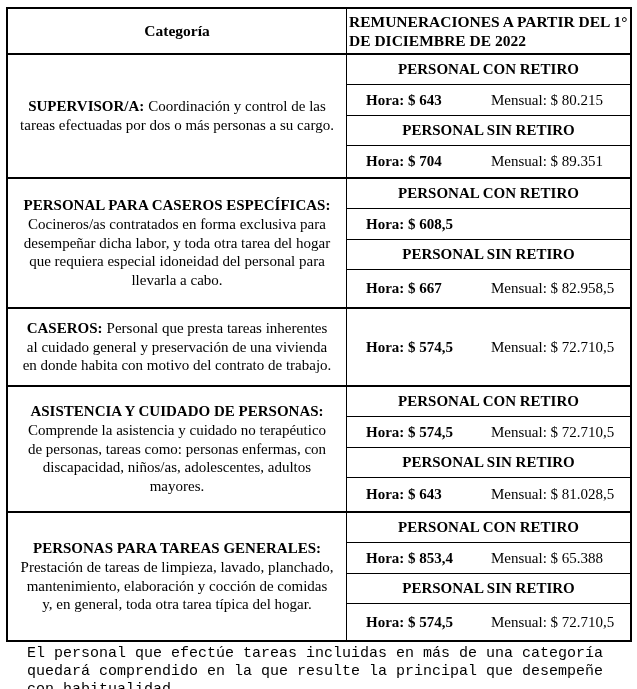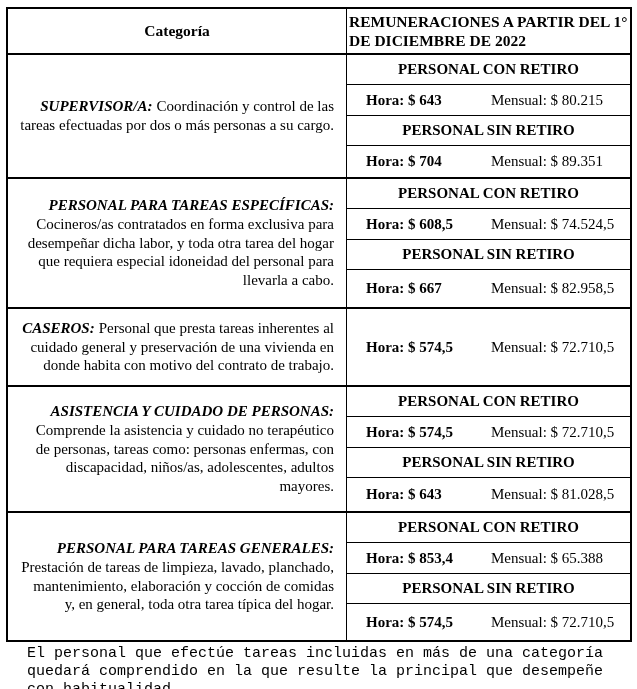--- a/index.html
+++ b/index.html
@@ -33,40 +33,40 @@
   .r3 { min-height: 126px; }
   .r4 { min-height: 129px; }
 
   .cat-cell {
     box-sizing: border-box;
     width: 339px;
     border-right: 1px solid #000;
     display: flex;
     flex-direction: column;
     justify-content: center;
-    text-align: right;
+    text-align: center;
     padding: 2px 12px;
   }
   .header-cat {
     font-weight: bold;
     font-size: 15.5px;
     align-items: center;
     justify-content: center;
   }
   .header-rem {
     flex: 1;
     display: flex;
     align-items: center;
     justify-content: center;
     font-weight: bold;
     font-size: 15.5px;
     padding: 0 2px;
   }
   .cat-text { margin: 0; }
-  .cat-title { margin-right: 4px; font-style: italic; }
+  .cat-title { margin-right: 4px; }
   .block-title { display: block; margin-right: 0; }
 
   .right-col {
     flex: 1;
     display: flex;
     flex-direction: column;
   }
   .sub {
     box-sizing: border-box;
     border-bottom: 1px solid #000;
@@ -120,27 +120,26 @@
         <div class="sub head">PERSONAL SIN RETIRO</div>
         <div class="sub vals">
           <span class="hora">Hora: $ 704</span>
           <span class="mensual">Mensual: $ 89.351</span>
         </div>
       </div>
     </div>
 
     <div class="row body-row r1">
       <div class="cat-cell">
-        <p class="cat-text"><strong class="cat-title block-title">PERSONAL PARA TAREAS ESPECÍFICAS:</strong><span>Cocineros/as contratados en forma exclusiva para desempeñar dicha labor, y toda otra tarea del hogar que requiera especial idoneidad del personal para llevarla a cabo.</span></p>
+        <p class="cat-text"><strong class="cat-title block-title">PERSONAL PARA CASEROS ESPECÍFICAS:</strong><span>Cocineros/as contratados en forma exclusiva para desempeñar dicha labor, y toda otra tarea del hogar que requiera especial idoneidad del personal para llevarla a cabo.</span></p>
       </div>
       <div class="right-col">
         <div class="sub head">PERSONAL CON RETIRO</div>
         <div class="sub vals">
           <span class="hora">Hora: $ 608,5</span>
-          <span class="mensual">Mensual: $ 74.524,5</span>
         </div>
         <div class="sub head">PERSONAL SIN RETIRO</div>
         <div class="sub vals">
           <span class="hora">Hora: $ 667</span>
           <span class="mensual">Mensual: $ 82.958,5</span>
         </div>
       </div>
     </div>
 
     <div class="row body-row r2">
@@ -168,21 +167,21 @@
         <div class="sub head">PERSONAL SIN RETIRO</div>
         <div class="sub vals">
           <span class="hora">Hora: $ 643</span>
           <span class="mensual">Mensual: $ 81.028,5</span>
         </div>
       </div>
     </div>
 
     <div class="row body-row r4">
       <div class="cat-cell">
-        <p class="cat-text"><strong class="cat-title block-title">PERSONAL PARA TAREAS GENERALES:</strong><span>Prestación de tareas de limpieza, lavado, planchado, mantenimiento, elaboración y cocción de comidas y, en general, toda otra tarea típica del hogar.</span></p>
+        <p class="cat-text"><strong class="cat-title block-title">PERSONAS PARA TAREAS GENERALES:</strong><span>Prestación de tareas de limpieza, lavado, planchado, mantenimiento, elaboración y cocción de comidas y, en general, toda otra tarea típica del hogar.</span></p>
       </div>
       <div class="right-col">
         <div class="sub head">PERSONAL CON RETIRO</div>
         <div class="sub vals">
           <span class="hora">Hora: $ 853,4</span>
           <span class="mensual">Mensual: $ 65.388</span>
         </div>
         <div class="sub head">PERSONAL SIN RETIRO</div>
         <div class="sub vals">
           <span class="hora">Hora: $ 574,5</span>

